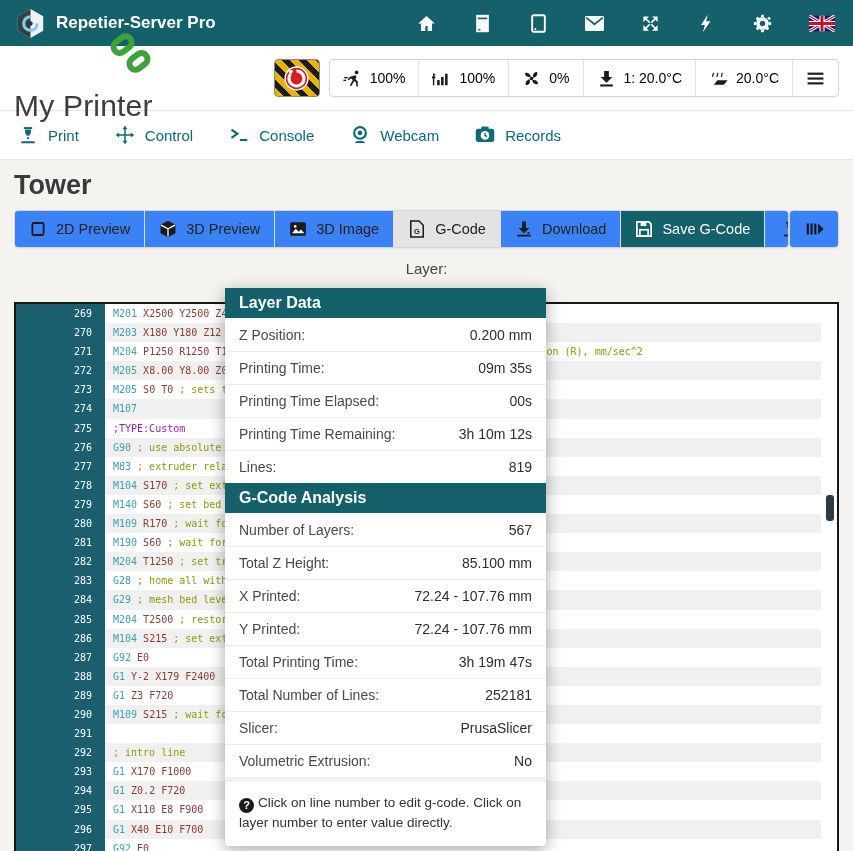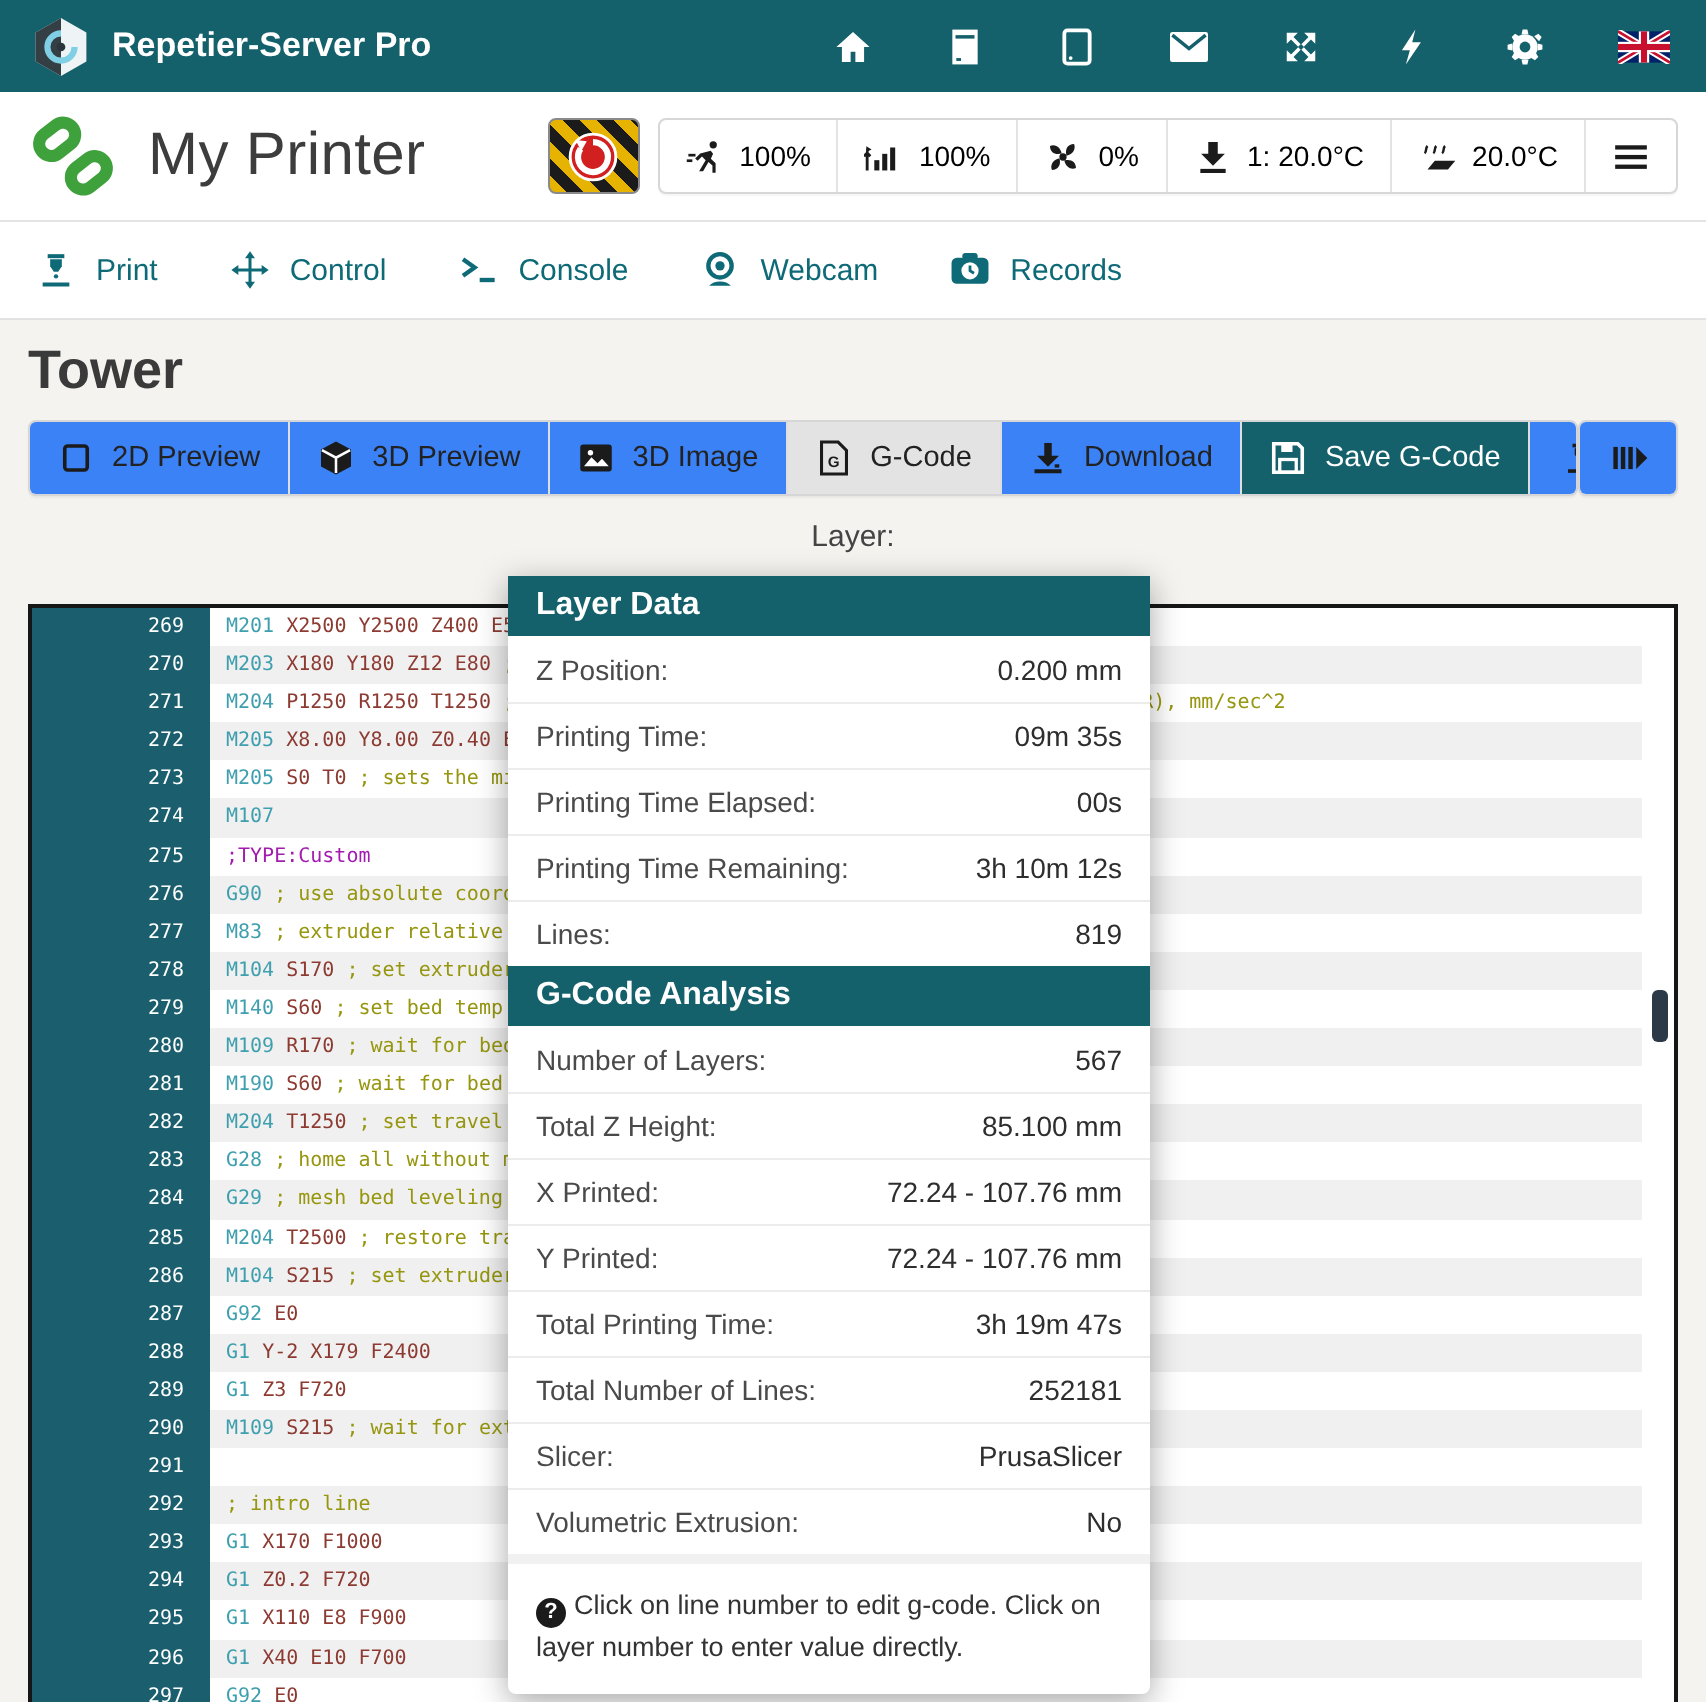--- a/index.html
+++ b/index.html
@@ -23,21 +23,21 @@
   .nav-icons { display: flex; align-items: center; gap: 37px; color: #fff; margin-right: 2px; }
   .nav-icons .ic svg { width: 19px; height: 19px; }
   .nav-icons .flag svg { width: 26px; height: 17px; }
 
   
   .printer-header {
     background: #fff; border-bottom: 1px solid #e4e4e4;
     height: 65px; display: flex; align-items: center; justify-content: space-between;
     padding: 0 14px;
   }
-  .title-wrap { display: flex; align-items: center; gap: 15px; }
+  .title-wrap { display: flex; align-items: flex-end; gap: 15px; flex-direction: column; }
   h1 { font-size: 30px; color: #3d3d3d; font-weight: 500; letter-spacing: .2px; }
   .status-bar { display: flex; align-items: center; gap: 9px; }
   .estop {
     width: 46px; height: 38px; border-radius: 4px; border: 1px solid #8a8a8a;
     background: repeating-linear-gradient(45deg, #e6b400 0 6px, #1b1b1b 6px 12px);
     display: flex; align-items: center; justify-content: center; cursor: pointer;
   }
   .pill-group {
     display: flex; align-items: stretch; height: 38px;
     border: 1px solid #d7d7d7; border-radius: 4px; background: #fff;
@@ -112,21 +112,21 @@
   .g-row.even .g-code { background: #f0f0f0; }
   .c-cmd { color: #3f9fae; }
   .c-p   { color: #8d3b32; }
   .c-c   { color: #96960f; }
   .c-s   { color: #a21caf; }
   .g-track { position: absolute; top: 0; right: 0; bottom: 0; width: 16px; background: #fff; }
   .g-thumb { position: absolute; right: 3px; top: 191px; width: 8px; height: 26px; background: #2c3a47; border-radius: 3px; cursor: pointer; }
 
   
   .popup {
-    position: absolute; left: 254px; top: 288px; width: 321px;
+    position: absolute; left: 225px; top: 288px; width: 321px;
     background: #fff; border-radius: 0 0 4px 4px;
     box-shadow: 0 4px 16px rgba(0,0,0,.35);
     z-index: 10;
   }
   .popup-header {
     background: #14606b; color: #fff; font-size: 16px; font-weight: bold;
     padding: 5px 14px; height: 30px; line-height: 20px;
   }
   .p-row {
     display: flex; justify-content: space-between; align-items: center;

